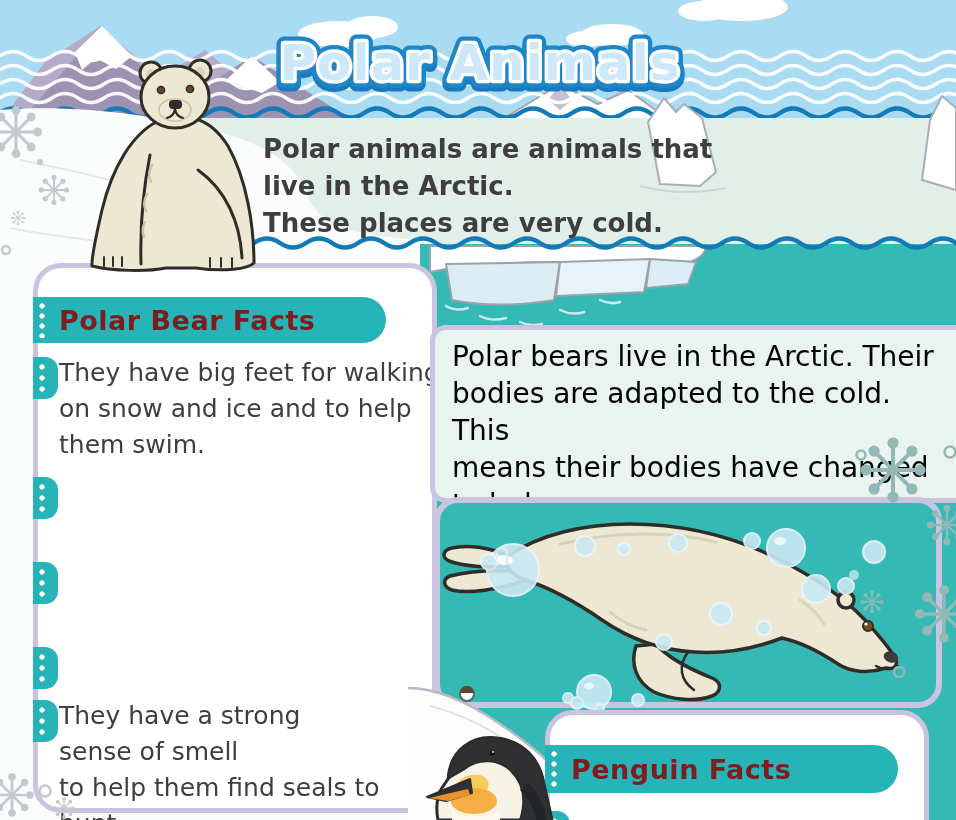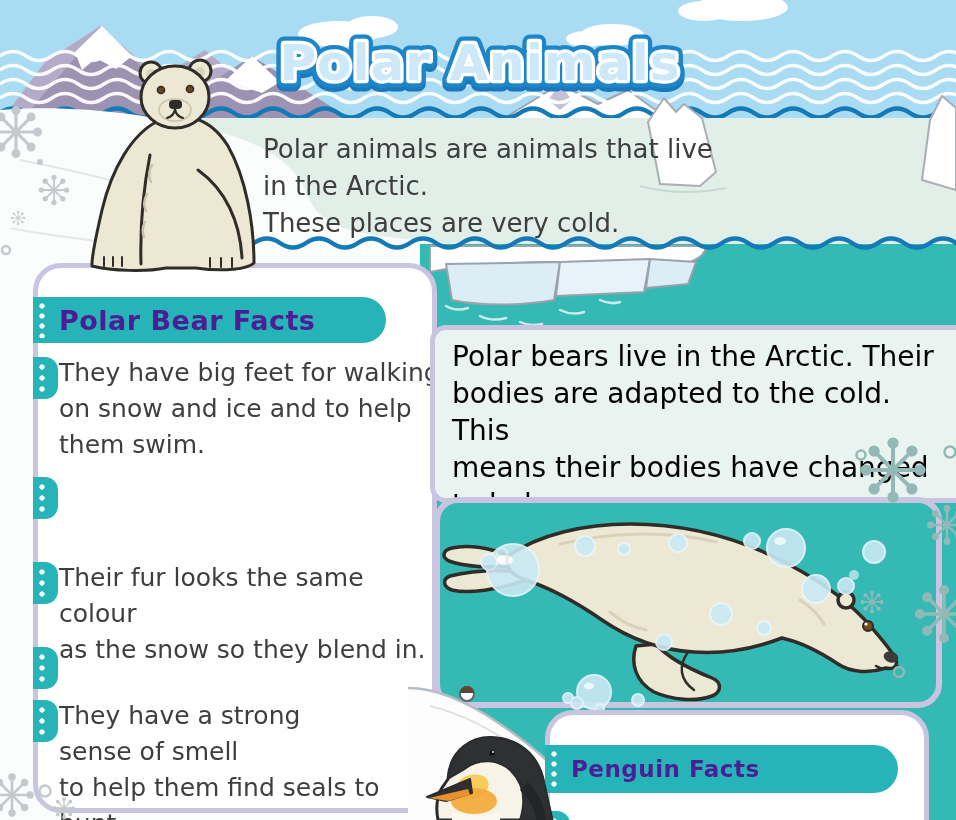--- a/index.html
+++ b/index.html
@@ -1,33 +1,33 @@
 <!DOCTYPE html>
 <html><head>
 <meta charset="utf-8">
 <style>
   html,body{margin:0;padding:0;background:#ffffff;}
   #page{position:relative;width:956px;height:820px;overflow:hidden;
         font-family:"DejaVu Sans","Liberation Sans",sans-serif;background:#fff;}
   #page svg.layer{position:absolute;left:0;top:0;pointer-events:none;}
   .title-svg{position:absolute;left:225px;top:14px;width:510px;height:104px;}
   .intro{position:absolute;left:263px;top:131px;width:480px;font-size:26px;line-height:37px;
-         color:#3e3e3e;white-space:pre-line;}
+         color:#3e3e3e;white-space:pre-line;font-weight:bold;}
   .panel{position:absolute;box-sizing:border-box;background:#fff;
          border:5px solid #c9c5e1;border-radius:28px;}
   .facts-panel{left:33px;top:263px;width:404px;height:550px;}
   .mint-panel{left:430px;top:325px;width:530px;height:178px;background:#e9f3ef;
               border-right:none;border-radius:16px 0 0 16px;}
   .photo-panel{left:434px;top:497px;width:508px;height:211px;background:#35b9b4;
                border-width:6px;border-radius:24px;}
   .penguin-panel{left:545px;top:710px;width:384px;height:125px;border-radius:28px 28px 0 0;}
   .pill{position:absolute;left:-5px;background:#26b4b8;border-radius:0 24px 24px 0;
-        color:#4c1d95;font-weight:bold;display:flex;align-items:center;}
+        color:#7f1d1d;font-weight:bold;display:flex;align-items:center;}
   .facts-pill{top:29px;width:353px;height:46px;font-size:27px;}
-  .penguin-pill{top:30px;width:353px;height:48px;font-size:23px;}
+  .penguin-pill{top:30px;width:353px;height:48px;font-size:27px;}
   .pill .label{margin-left:26px;letter-spacing:.5px;}
   .dots{position:absolute;width:8px;top:5px;bottom:5px;
         background-image:radial-gradient(circle at 4px 4px,#fff 2.3px,rgba(255,255,255,0) 3px);
         background-size:8px 10px;background-repeat:repeat-y;}
   .pill .dots{left:5px;}
   .bullet-tab{position:absolute;left:-5px;width:25px;height:42px;background:#26b4b8;
               border-radius:0 13px 13px 0;}
   .bullet-tab .dots{left:5px;top:6px;bottom:6px;background-size:8px 11px;}
   .fact{position:absolute;left:21px;width:382px;font-size:25px;line-height:36px;
         color:#3e3e3e;white-space:pre-line;}
@@ -151,22 +151,20 @@
       </div>
     <div class="fact" style="top:87px">They have big feet for walking
 on snow and ice and to help
 them swim.</div>
     <div class="bullet-tab" style="top:209px">
         <span class="dots"></span>
       </div>
     <div class="bullet-tab" style="top:294px">
         <span class="dots"></span>
       </div>
-    <div class="fact" style="top:292px">Their fur looks the same colour
-as the snow so they blend in.</div>
     <div class="bullet-tab" style="top:379px">
         <span class="dots"></span>
       </div>
     <div class="bullet-tab" style="top:432px">
         <span class="dots"></span>
       </div>
     <div class="fact" style="top:430px">They have a strong
 sense of smell
 to help them find seals to hunt.</div>
   </section>

